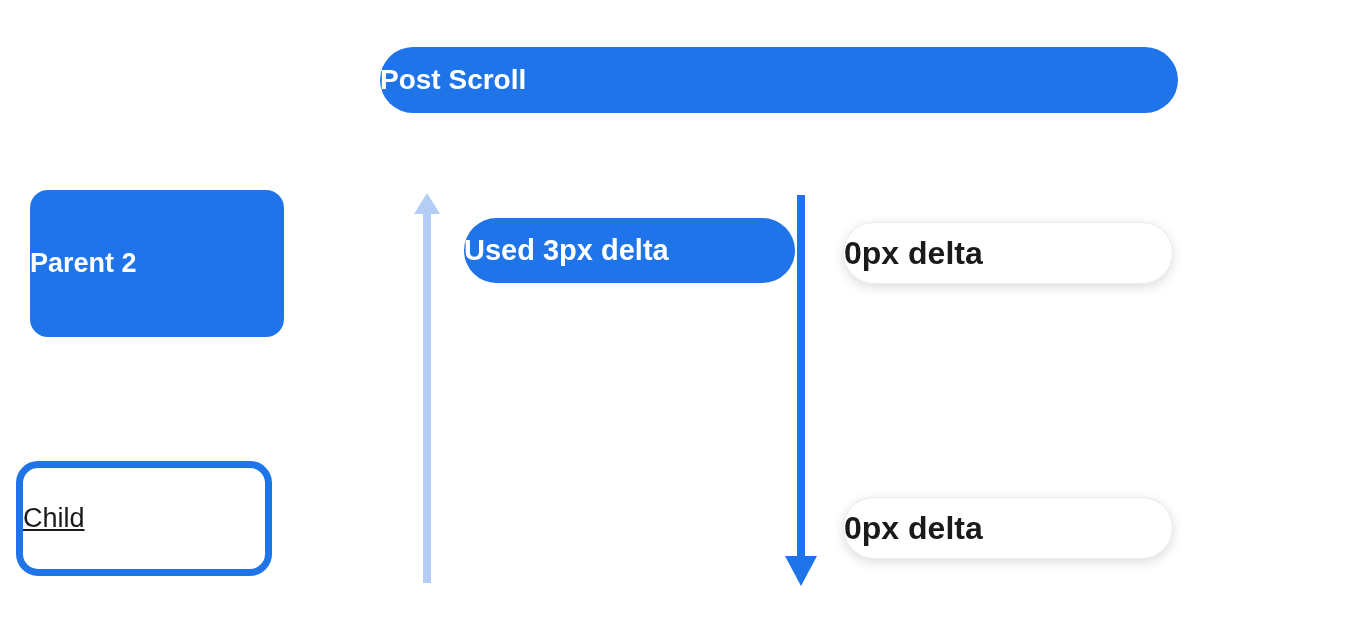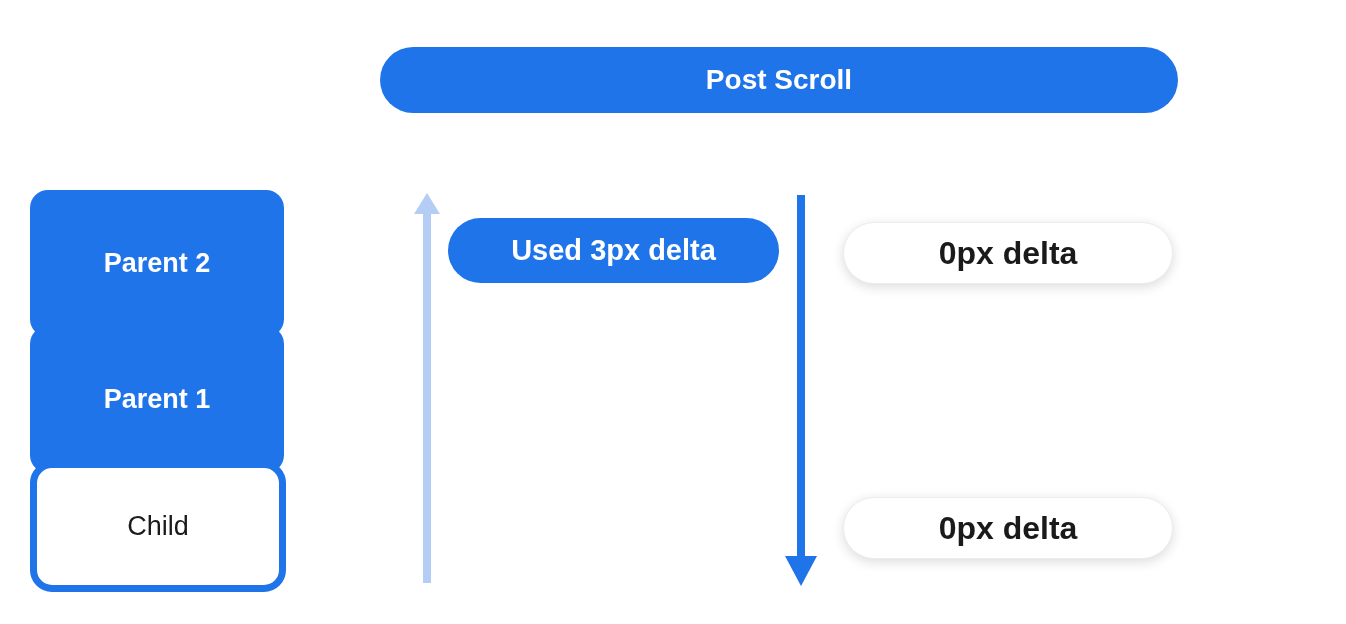--- a/index.html
+++ b/index.html
@@ -15,21 +15,21 @@
   }
 
   :root {
     --blue: #1E74E8;
     --light-blue: #B4CDF5;
     --text-light: #FFFFFF;
     --text-dark: #1A1A1A;
     --white-pill-border: #ECECEC;
   }
 
-  .abs { position: absolute; display: flex; align-items: center; justify-content: center; }
+  .abs { position: absolute; display: flex; align-items: center; justify-content: flex-start; }
 
   
   .header-pill {
     left: 380px; top: 47px; width: 798px; height: 66px;
     background: var(--blue);
     border-radius: 33px;
     color: var(--text-light);
     font-size: 28px; font-weight: 700;
   }
 
@@ -38,31 +38,31 @@
     left: 30px; width: 254px; height: 147px;
     background: var(--blue);
     border-radius: 18px;
     color: var(--text-light);
     font-size: 27px; font-weight: 700;
   }
   .parent-box.p2 { top: 190px; }
   .parent-box.p1 { top: 326px; }
 
   .child-box {
-    left: 30px; top: 461px; width: 256px; height: 131px;
+    left: 16px; top: 461px; width: 256px; height: 115px;
     background: #ffffff;
     border: 7px solid var(--blue);
     border-radius: 22px;
     color: var(--text-dark);
-    font-size: 27px; font-weight: 500;
+    font-size: 27px; font-weight: 500; text-decoration: underline;
   }
 
   
   .blue-pill {
-    left: 448px; width: 331px; height: 65px;
+    left: 464px; width: 331px; height: 65px;
     background: var(--blue);
     border-radius: 33px;
     color: var(--text-light);
     font-size: 29px; font-weight: 700;
   }
   .blue-pill.row1 { top: 218px; }
   .blue-pill.row2 { top: 355px; }
 
   
   .white-pill {
@@ -107,23 +107,20 @@
 
 <div class="canvas">
 
   <div class="abs header-pill">
     <span>Post Scroll</span>
   </div>
 
   <div class="abs parent-box p2">
     <span>Parent 2</span>
   </div>
-  <div class="abs parent-box p1">
-    <span>Parent 1</span>
-  </div>
   <div class="abs child-box">
     <span>Child</span>
   </div>
 
   <div class="arrow-shaft up-shaft"></div>
   <div class="up-head"></div>
 
   <div class="abs blue-pill row1">
     <span>Used 3px delta</span>
   </div>

